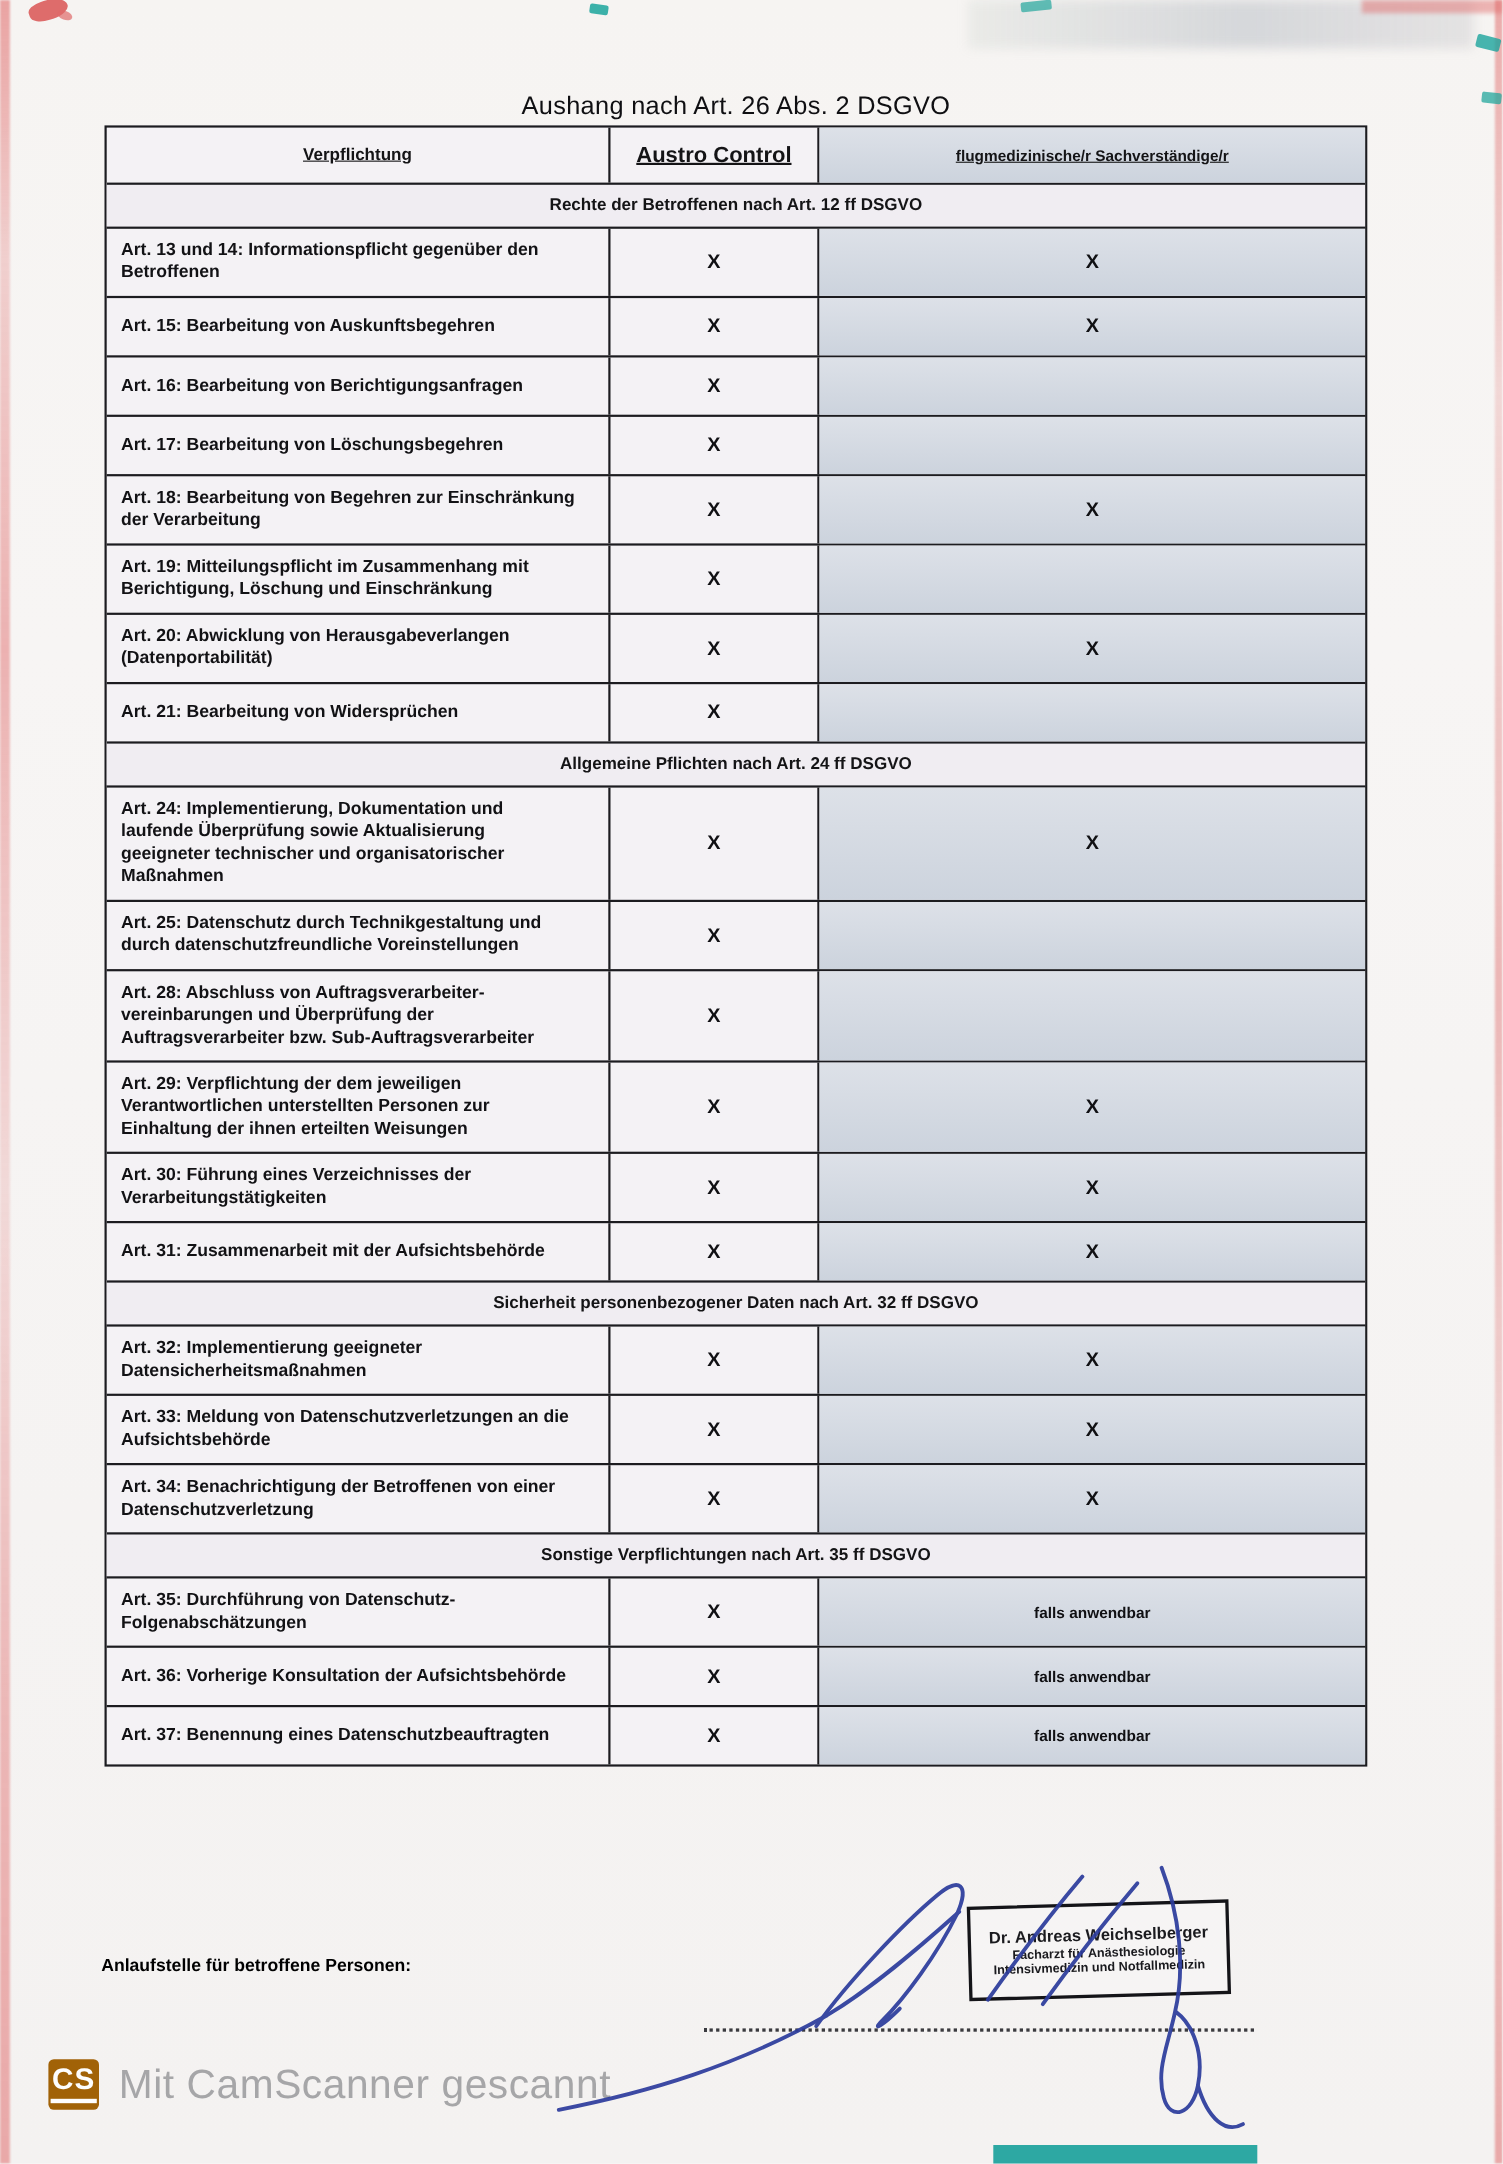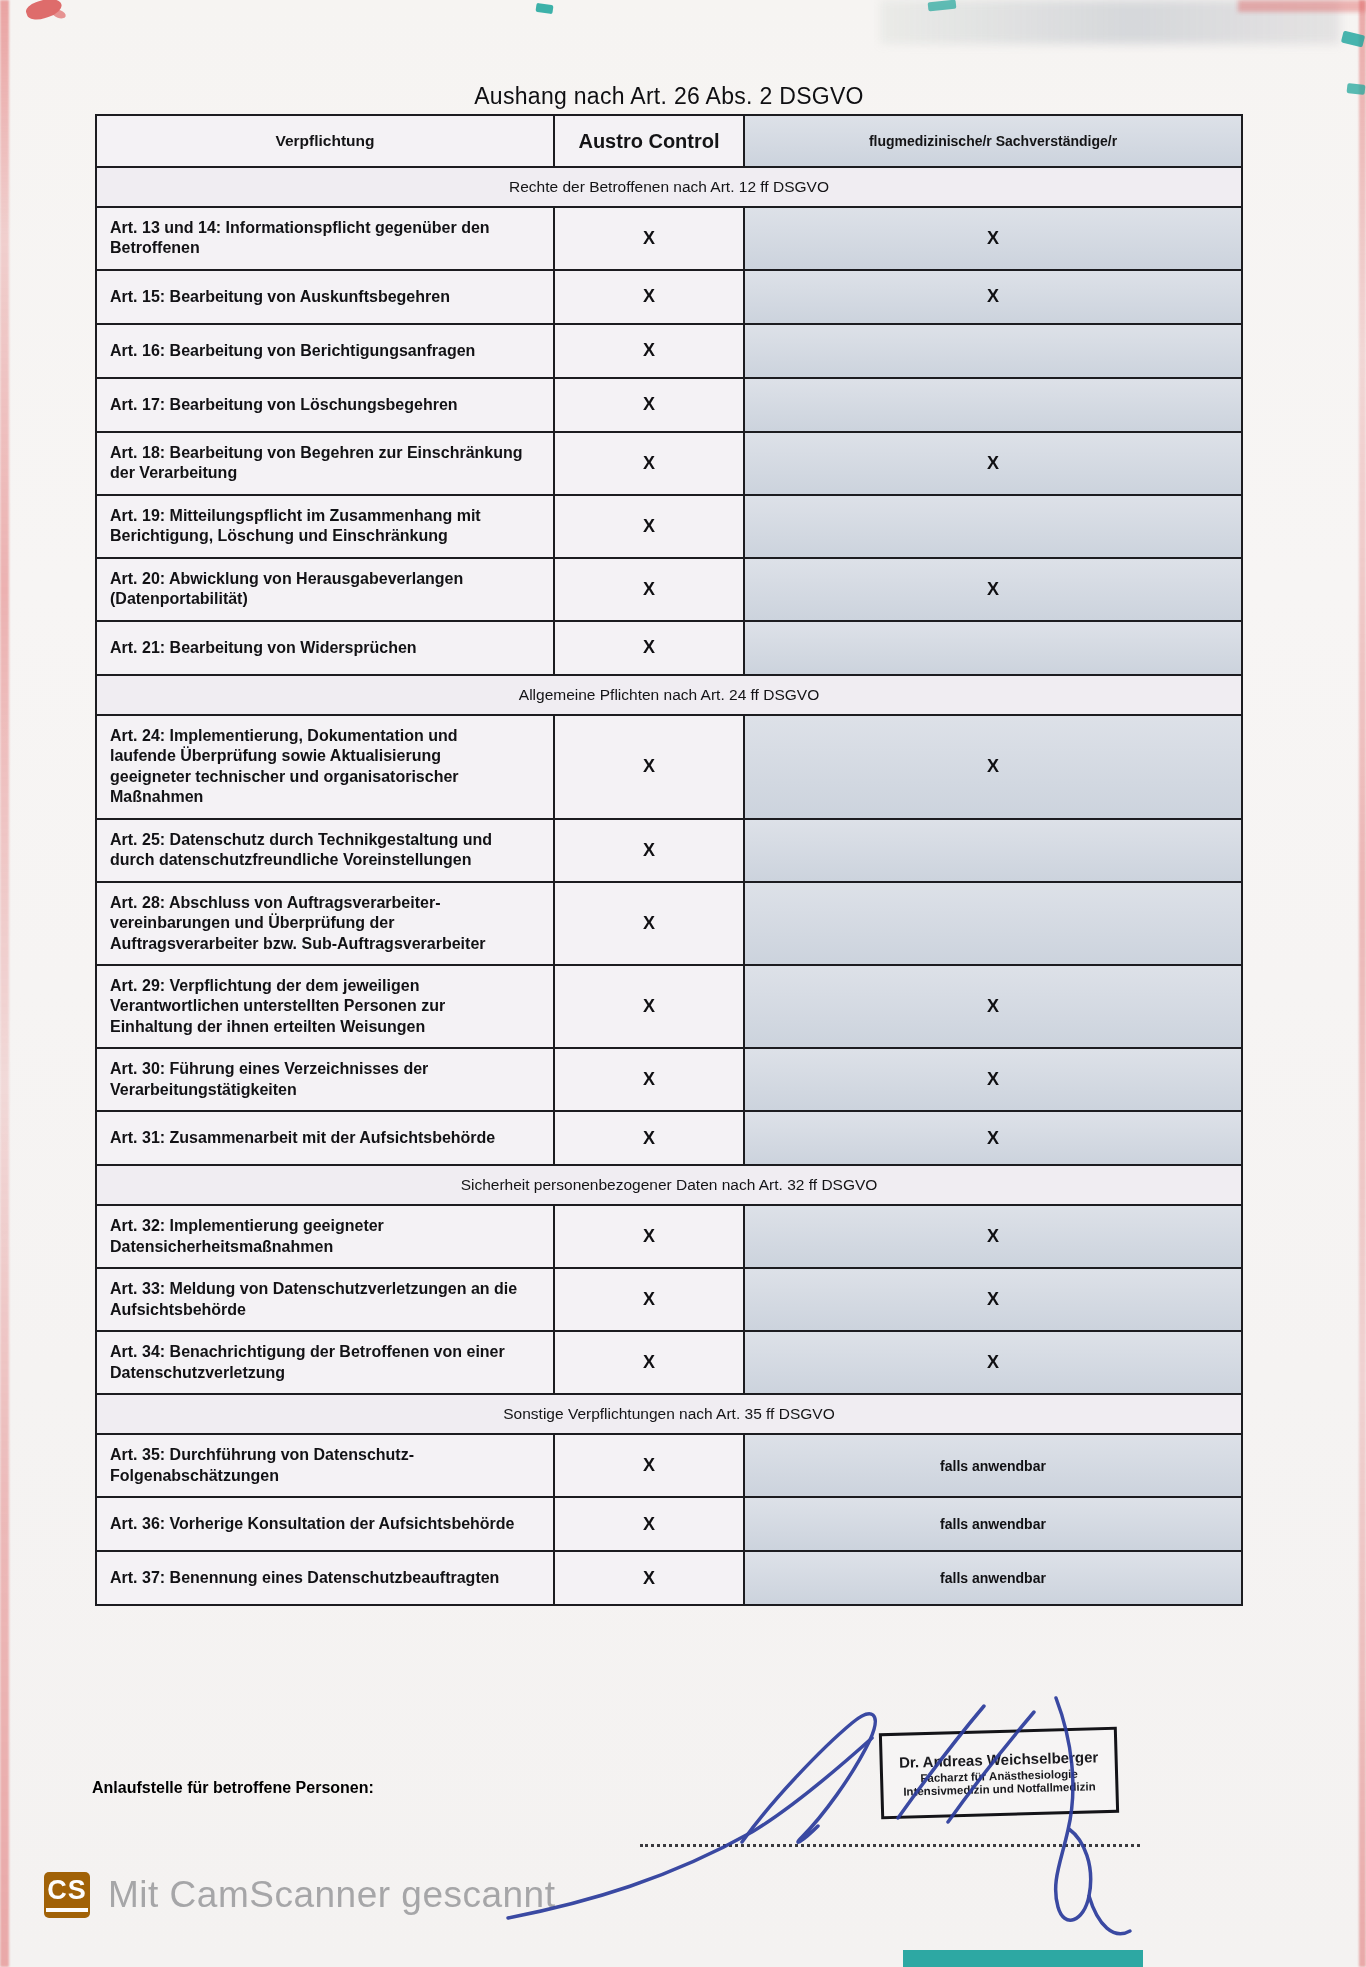--- a/index.html
+++ b/index.html
@@ -33,27 +33,27 @@
 
   
   .tbl{position:absolute;left:95px;top:114px;width:1148px;
     border:2px solid #1c1c20;background:#f4f2f5;box-sizing:border-box;}
   .row{display:flex;border-top:2px solid #1c1c20;min-height:54px;box-sizing:border-box;}
   .row.hdr{border-top:0;min-height:50px;}
   .c1{width:458px;box-sizing:border-box;border-right:2px solid #1c1c20;}
   .c2{width:190px;box-sizing:border-box;border-right:2px solid #1c1c20;}
   .c3{flex:1;box-sizing:border-box;}
   .hdr .c1,.hdr .c2,.hdr .c3{display:flex;align-items:center;justify-content:center;
-    font-weight:bold;padding:0 4px;}
+    font-weight:bold;padding:0 4px;text-decoration:underline;}
   .hdr .c1{font-size:15.5px;}
   .hdr .c2{font-size:20px;}
   .hdr .c3{font-size:14px;background:linear-gradient(180deg,#c7cbd4,#d4d8e0);}
   .row .c3{background:linear-gradient(180deg,#dde1e8,#ccd3dd);}
   .section-row{border-top:2px solid #1c1c20;background:#f0edf2;
-    text-align:center;font-weight:normal;font-size:15.5px;
+    text-align:center;font-weight:bold;font-size:15.5px;
     padding:10px 8px;box-sizing:border-box;}
   .label-cell{display:flex;align-items:center;padding:10px 30px 10px 13px;
     font-size:16px;line-height:1.28;color:#121215;font-weight:700;}
   .x-cell{display:flex;align-items:center;justify-content:center;
     font-weight:bold;font-size:18px;color:#101013;}
   .x-cell.falls{font-size:14px;}
 
   
   .contact{position:absolute;left:92px;top:1779px;font-size:16px;font-weight:bold;color:#000000;}
   .stamp{position:absolute;left:880px;top:1730px;width:238px;height:86px;

